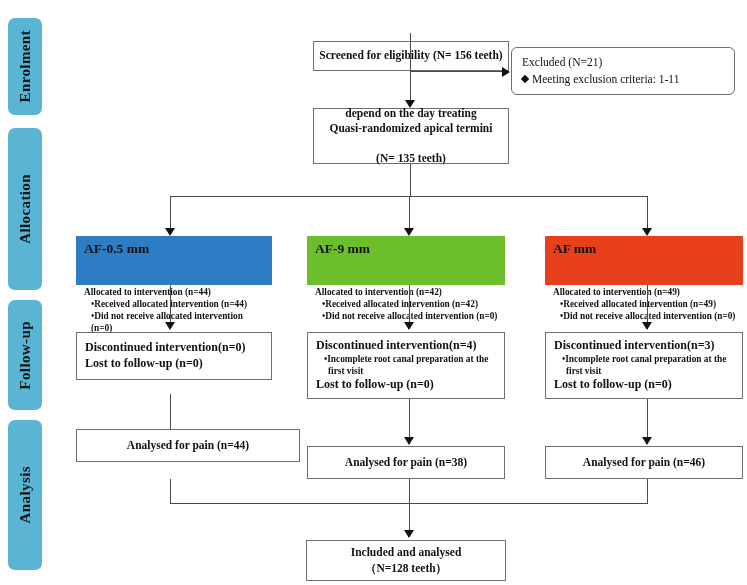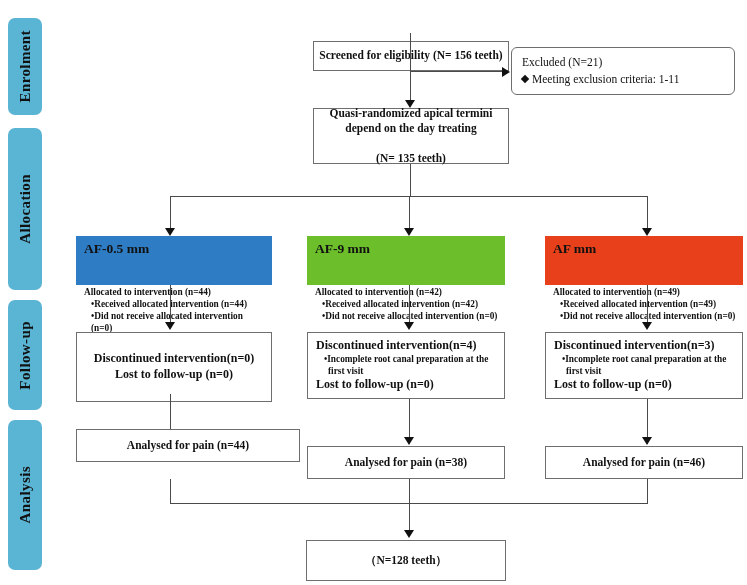--- a/index.html
+++ b/index.html
@@ -89,22 +89,22 @@
 
   <div class="box" style="left:511px;top:47px;width:224px;height:48px;border-radius:6px;">
     <div class="plain">Excluded (N=21)</div>
     <div class="plain" style="display:flex;align-items:center;">
       <span class="diamond"></span>
       <span>Meeting exclusion criteria: 1-11</span>
     </div>
   </div>
 
   <div class="box" style="left:313px;top:108px;width:196px;height:56px;">
+    <div class="ctr">depend on the day treating</div>
     <div class="ctr">Quasi-randomized apical termini</div>
-    <div class="ctr">depend on the day treating</div>
     <div class="ctr" style="margin-top:15px;">(N= 135 teeth)</div>
   </div>
 
   <div class="ln vl" style="left:410px;top:164px;height:33px;"></div>
   <div class="ln hl" style="left:170px;top:196px;width:478px;"></div>
 
   <div class="ln vl" style="left:170px;top:196px;height:37px;"></div>
   <div class="arw" style="left:165px;top:228px;"></div>
 
   <div class="ln vl" style="left:409px;top:196px;height:37px;"></div>
@@ -136,21 +136,21 @@
 
   <div class="ln vl" style="left:170px;top:285px;height:43px;"></div>
   <div class="arw" style="left:165px;top:322px;"></div>
 
   <div class="ln vl" style="left:409px;top:285px;height:43px;"></div>
   <div class="arw" style="left:404px;top:322px;"></div>
 
   <div class="ln vl" style="left:647px;top:285px;height:43px;"></div>
   <div class="arw" style="left:642px;top:322px;"></div>
 
-  <div class="box disc" style="left:76px;top:332px;width:196px;height:70px;align-items:center;">
+  <div class="box disc" style="left:76px;top:332px;width:196px;height:48px;">
     <div class="hd">Discontinued intervention(n=0)</div>
     <div class="hd">Lost to follow-up (n=0)</div>
   </div>
 
   <div class="box disc" style="left:307px;top:332px;width:198px;height:67px;">
     <div class="hd">Discontinued intervention(n=4)</div>
     <div class="sub">•Incomplete root canal preparation at the</div>
     <div class="sub2">first visit</div>
     <div class="hd">Lost to follow-up (n=0)</div>
   </div>
@@ -184,16 +184,17 @@
   </div>
 
   <div class="ln vl" style="left:170px;top:479px;height:25px;"></div>
   <div class="ln vl" style="left:409px;top:479px;height:25px;"></div>
   <div class="ln vl" style="left:647px;top:479px;height:25px;"></div>
   <div class="ln hl" style="left:170px;top:503px;width:478px;"></div>
   <div class="ln vl" style="left:409px;top:503px;height:32px;"></div>
   <div class="arw" style="left:404px;top:530px;"></div>
 
   <div class="box" style="left:306px;top:540px;width:200px;height:41px;">
+    <div class="ctr">Included and analysed</div>
     <div class="ctr">（N=128 teeth）</div>
   </div>
 
 </div>
 
 </body></html>

